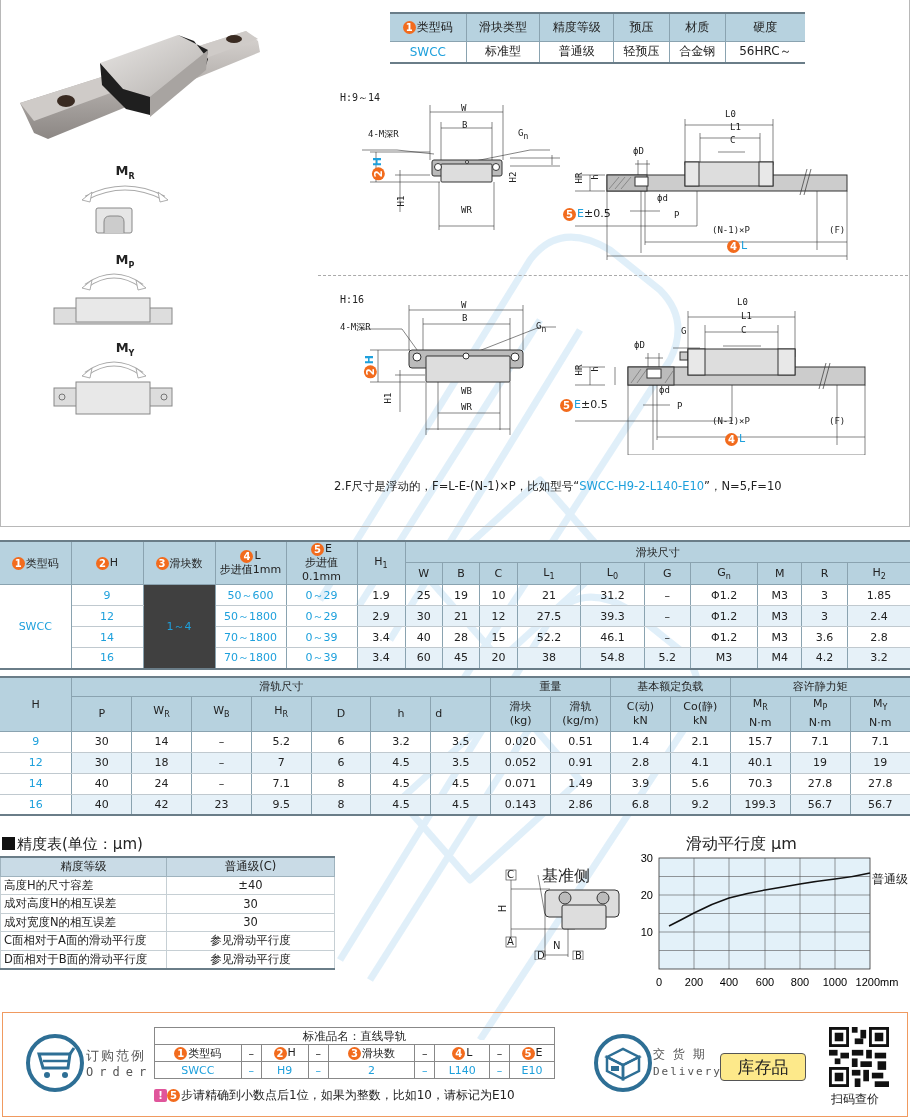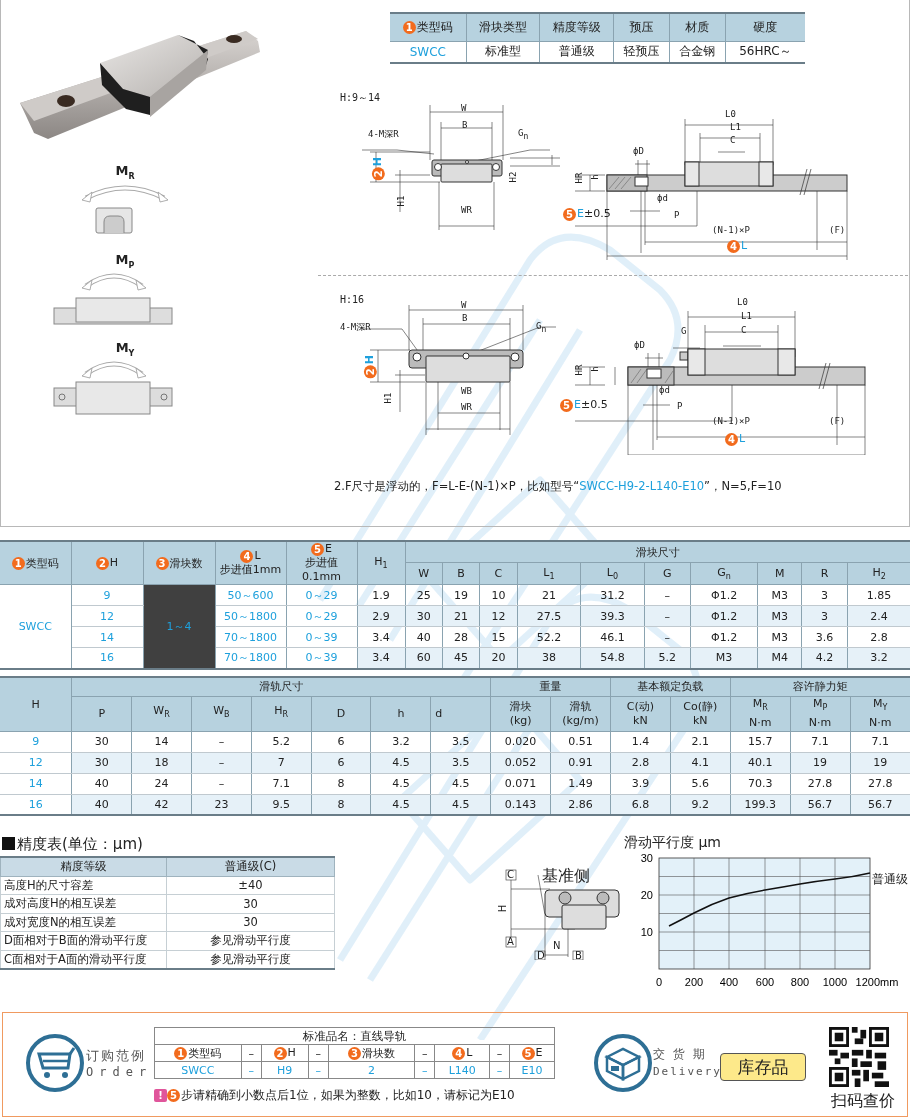--- a/index.html
+++ b/index.html
@@ -510,25 +510,25 @@
       </tr>
   <tr>
         <td class="l">成对高度H的相互误差</td>
         <td class="c">30</td>
       </tr>
   <tr>
         <td class="l">成对宽度N的相互误差</td>
         <td class="c">30</td>
       </tr>
   <tr>
-        <td class="l">D面相对于B面的滑动平行度</td>
+        <td class="l">C面相对于A面的滑动平行度</td>
         <td class="c">参见滑动平行度</td>
       </tr>
   <tr>
-        <td class="l">C面相对于A面的滑动平行度</td>
+        <td class="l">D面相对于B面的滑动平行度</td>
         <td class="c">参见滑动平行度</td>
       </tr>
 </tbody>
   </table>
 
 <svg class="abs" style="left:505px;top:865px;width:130px;height:95px" viewBox="0 0 130 95">
   <g stroke="#333" stroke-width="0.6" fill="none">
     <rect x="1" y="5" width="10" height="10"></rect>
     <rect x="1" y="72" width="10" height="10"></rect>
     <rect x="30" y="86" width="10" height="9"></rect>
@@ -547,21 +547,21 @@
   <circle cx="98" cy="33" r="6" fill="#bbb" stroke="#333"></circle>
 </svg>
 <div class="abs" style="left:507px;top:869px;font-size:10px">C</div>
 <div class="abs" style="left:507px;top:936px;font-size:10px">A</div>
 <div class="abs" style="left:537px;top:950px;font-size:10px">D</div>
 <div class="abs" style="left:575px;top:950px;font-size:10px">B</div>
 <div class="abs" style="left:553px;top:940px;font-size:10px">N</div>
 <div class="abs" style="left:499px;top:903px;font-size:10px;transform:rotate(-90deg)">H</div>
 <div class="abs" style="left:542px;top:866px;font-size:16px">基准侧</div>
 
-<div class="abs" style="left:624px;top:834px;font-size:14px">滑动平行度 μm</div>
+<div class="abs" style="left:686px;top:834px;font-size:16px">滑动平行度 μm</div>
 <svg class="abs" style="left:625px;top:850px;width:285px;height:142px" viewBox="0 0 285 142">
   <rect x="34" y="8" width="211" height="111" fill="#e3f1f9" stroke="#333" stroke-width="0.8"></rect>
   <g stroke="#555" stroke-width="0.6">
     <line x1="69" y1="8" x2="69" y2="119"></line>
       <line x1="104" y1="8" x2="104" y2="119"></line>
       <line x1="140" y1="8" x2="140" y2="119"></line>
     <line x1="175" y1="8" x2="175" y2="119"></line>
       <line x1="210" y1="8" x2="210" y2="119"></line>
     <line x1="34" y1="26.5" x2="245" y2="26.5"></line>
       <line x1="34" y1="45" x2="245" y2="45"></line>
@@ -661,14 +661,14 @@
       <rect x="11" y="12" width="4" height="2"></rect>
         <rect x="17" y="12" width="3" height="3"></rect>
         <rect x="8" y="15" width="3" height="2"></rect>
       <rect x="12" y="15" width="2" height="4"></rect>
         <rect x="15" y="16" width="4" height="2"></rect>
         <rect x="9" y="18" width="2" height="3"></rect>
       <rect x="16" y="19" width="5" height="2"></rect>
         <rect x="2" y="11" width="2" height="2"></rect>
     </g>
   </svg>
-  <div class="abs" style="left:828px;top:78px;font-size:16px">扫码查价</div>
+  <div class="abs" style="left:828px;top:78px;font-size:12px">扫码查价</div>
 </div>
 
 </body></html>

